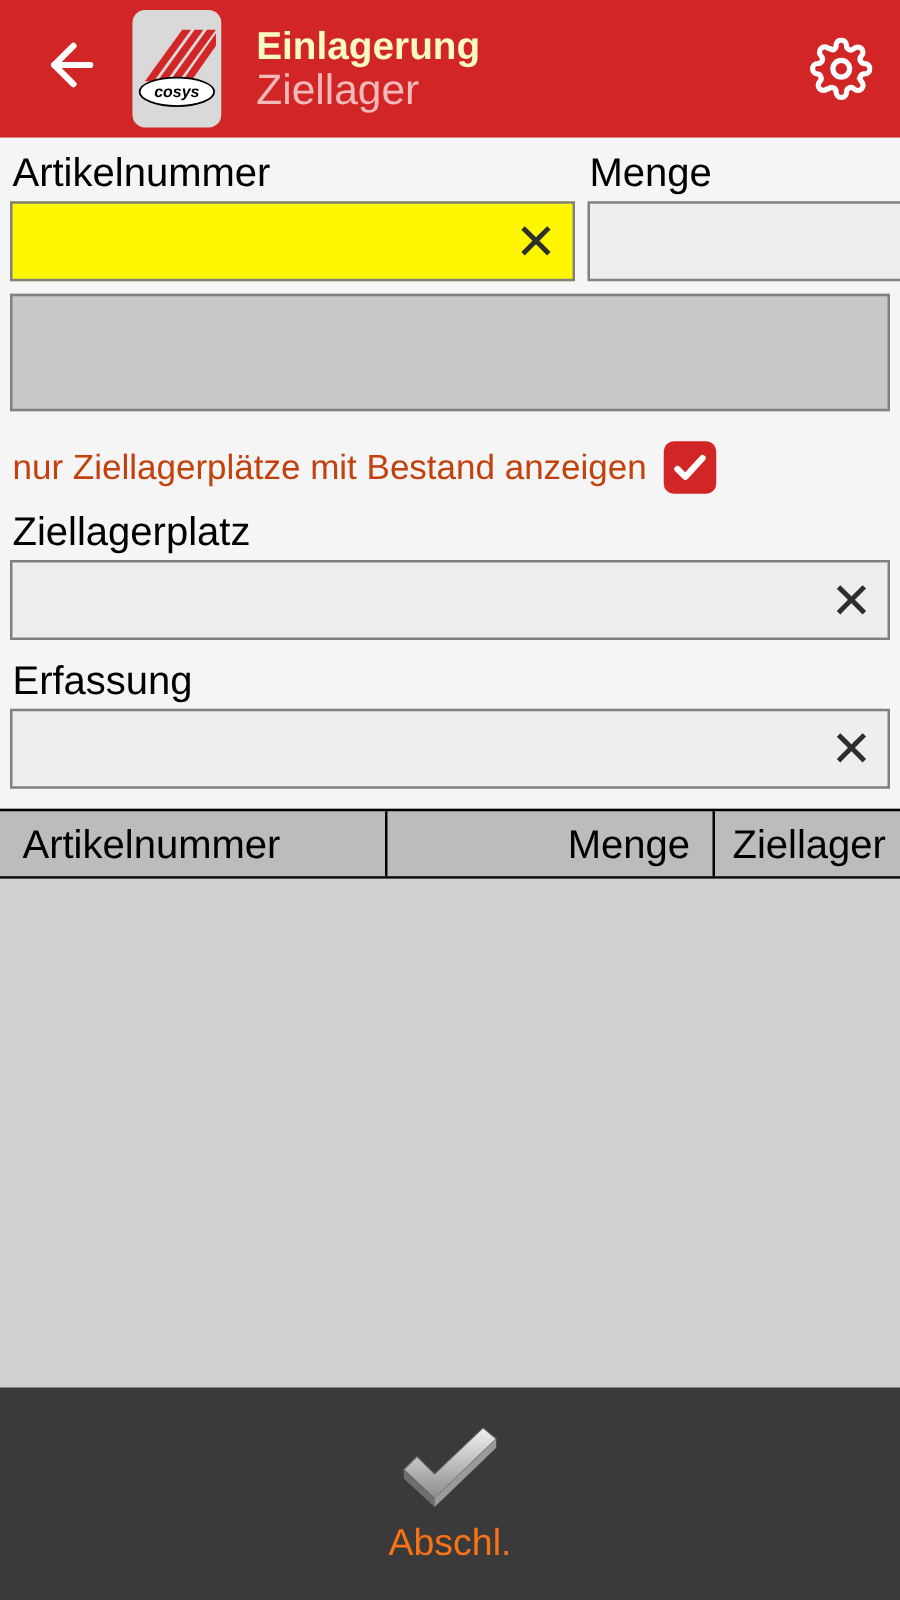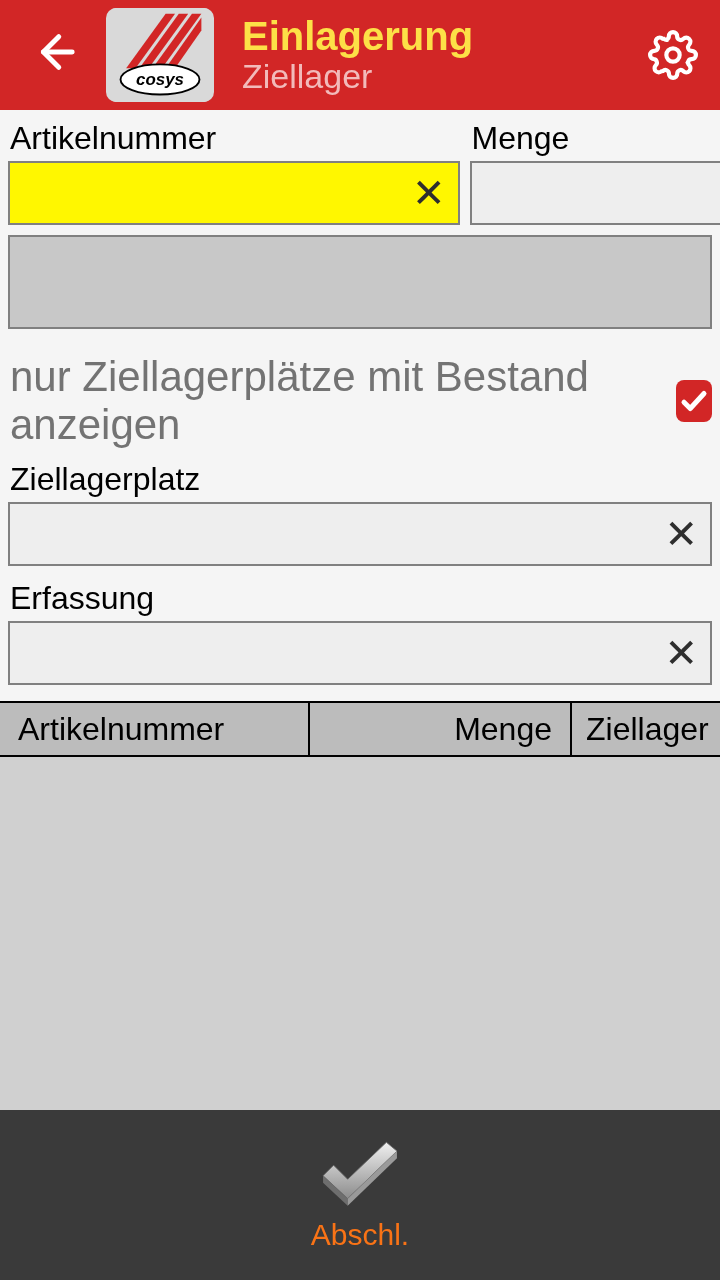--- a/index.html
+++ b/index.html
@@ -11,30 +11,30 @@
     background: #d22626;
     height: 110px;
     display: flex;
     align-items: center;
     padding: 0 20px 0 30px;
     gap: 20px;
     position: relative;
   }
   .back-arrow { color: #fff; font-size: 46px; line-height: 1; cursor: pointer; }
   .logo {
-    width: 108px; height: 94px;
+    width: 71px; height: 94px;
     background: #d9d9d9;
     border-radius: 10px;
     display: flex; flex-direction: column; align-items: center; justify-content: center;
     margin-left: 10px;
     overflow: hidden;
   }
   .logo svg { width: 100%; height: 100%; }
   .titles { display: flex; flex-direction: column; margin-left: 8px; }
-  .title { color: #fde047; font-size: 40px; font-weight: bold; }
+  .title { color: #fef9c3; font-size: 31px; font-weight: bold; }
   .subtitle { color: #f2baba; font-size: 34px; margin-top: -2px; }
   .gear {
     position: absolute; right: 22px; top: 50%; transform: translateY(-50%);
     color: #fff; cursor: pointer;
     width: 50px; height: 50px;
     display: flex; align-items: center; justify-content: center;
   }
   .gear svg { width: 50px; height: 50px; }
 
   
@@ -69,21 +69,21 @@
   .textarea-wrap textarea {
     border: none; background: transparent; outline: none; resize: none;
     width: 100%; height: 100%; font-size: 28px; color: #000;
   }
 
   .check-row {
     display: flex; align-items: center; gap: 14px;
     margin-top: 24px; margin-bottom: 12px;
     padding-left: 2px;
   }
-  .check-label { font-size: 42px; color: #737373; }
+  .check-label { font-size: 28px; color: #c2410c; }
   .checkbox {
     width: 42px; height: 42px; border-radius: 8px;
     background: #d22626; display: flex; align-items: center; justify-content: center;
     cursor: pointer;
   }
   .checkbox svg { width: 30px; height: 30px; }
 
   .spacer-6 { height: 6px; }
   .spacer-10 { height: 10px; }
   .spacer-14 { height: 14px; }

